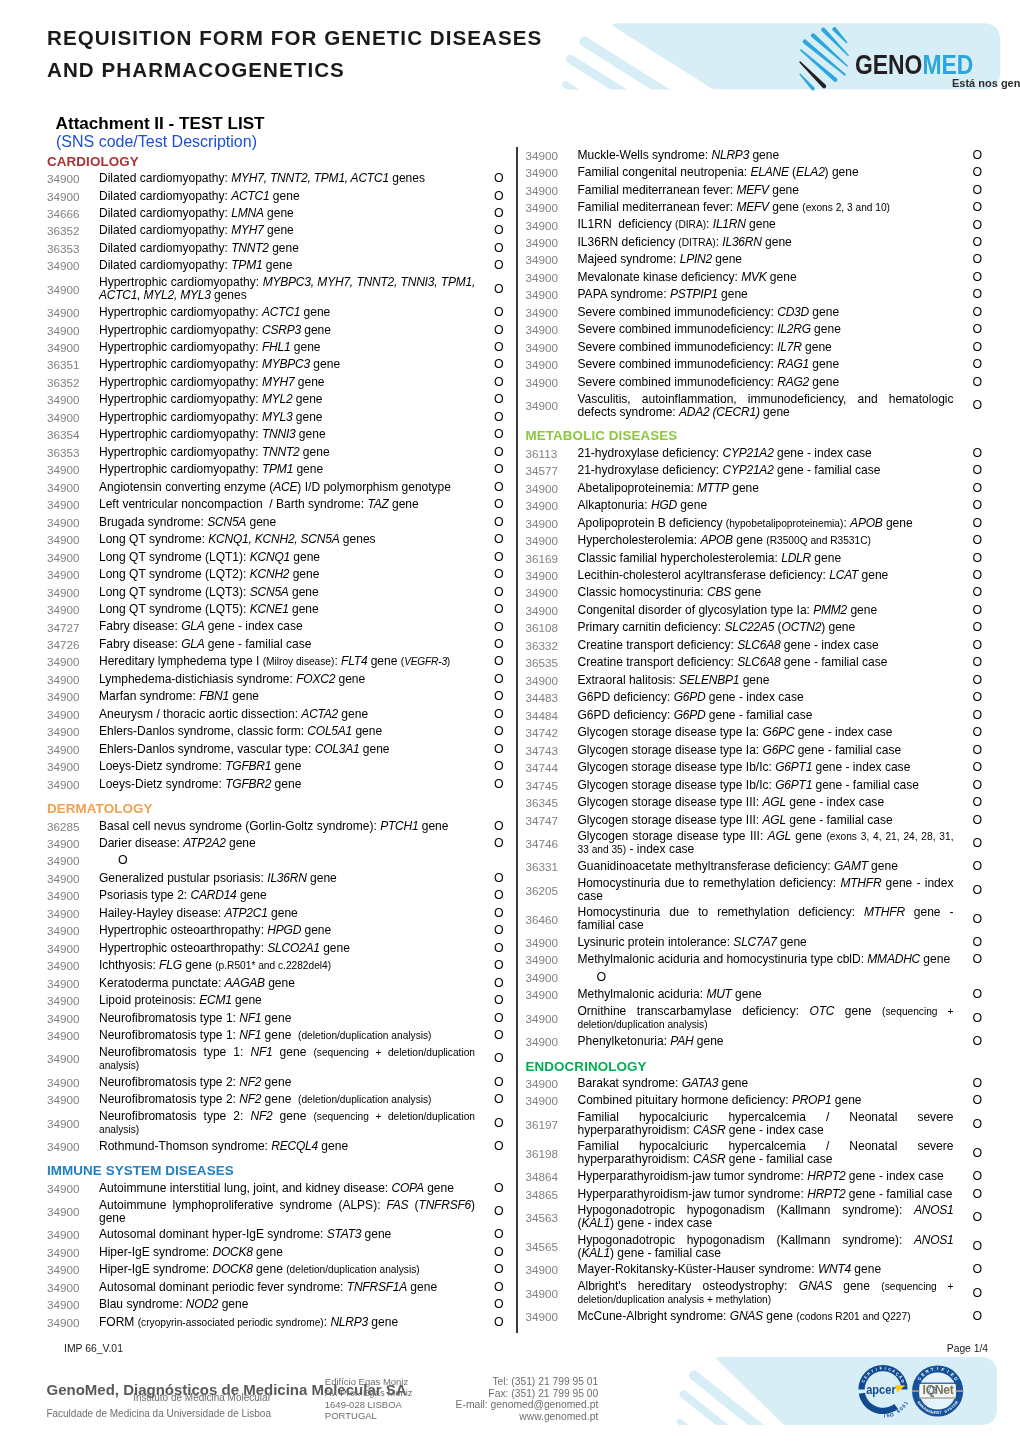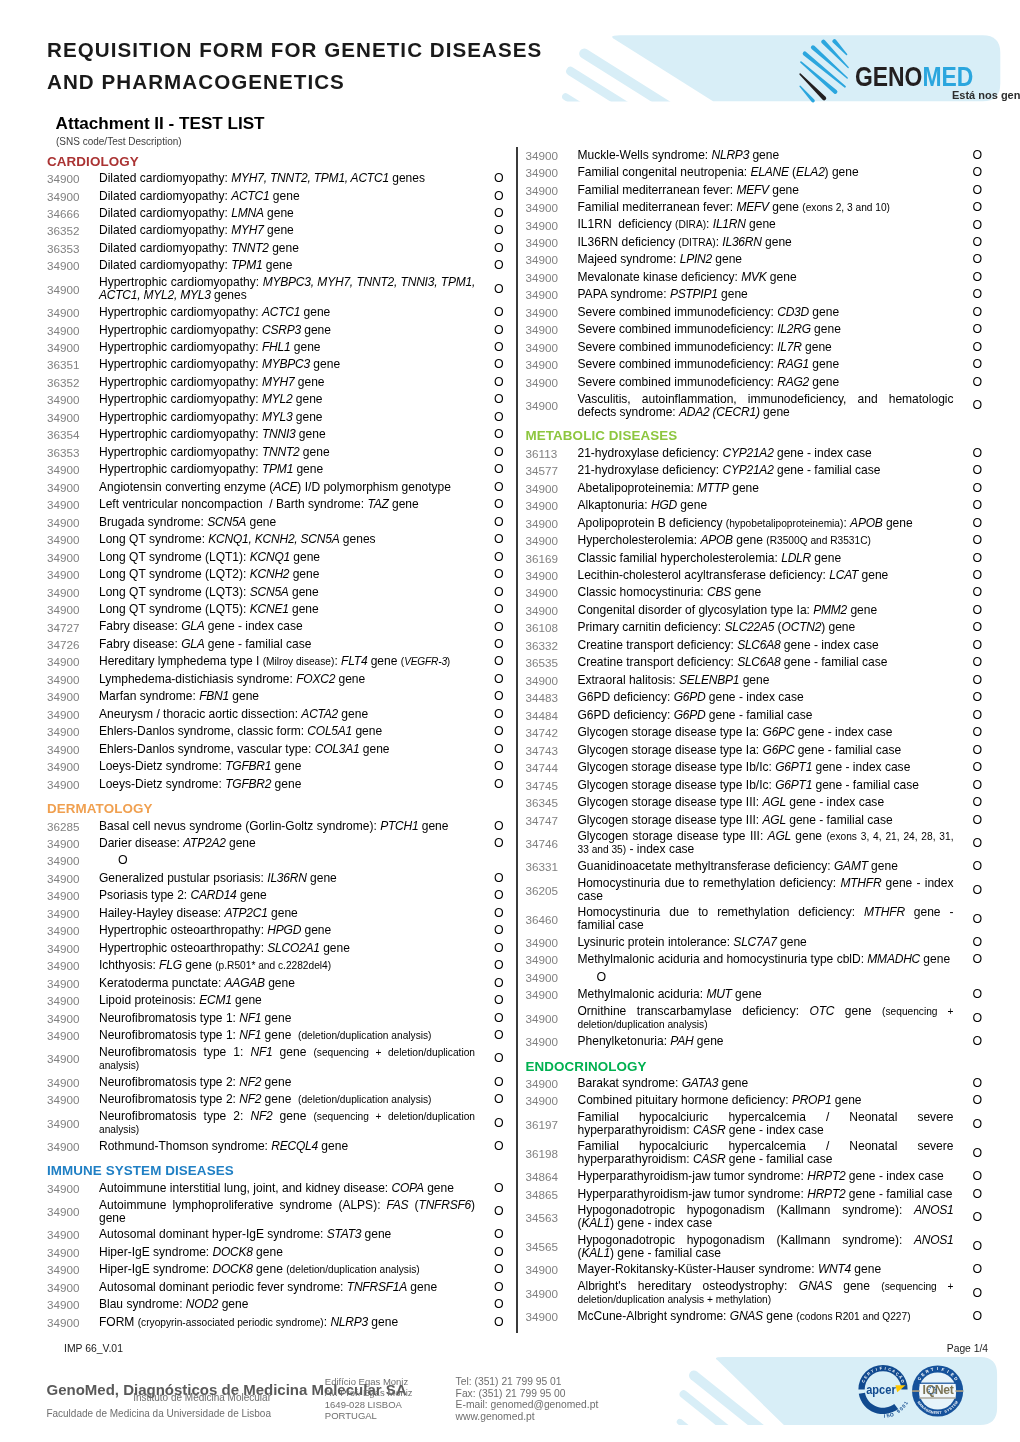--- a/index.html
+++ b/index.html
@@ -1,33 +1,33 @@
 <!DOCTYPE html>
 <html><head>
 <meta charset="utf-8">
 <title>Requisition Form</title>
 <style>
 html,body{margin:0;padding:0;}
 body{width:1020px;height:1442px;background:#ffffff;font-family:"Liberation Sans",sans-serif;color:#000;-webkit-font-smoothing:antialiased;overflow:hidden;position:relative;}
 #page{position:relative;width:1020px;height:1442px;}
 
 
-#header{position:absolute;left:0;top:12px;width:1020px;height:110px;}
+#header{position:absolute;left:0;top:0;width:1020px;height:110px;}
 .hdr-title{position:absolute;left:47px;top:21.6px;width:600px;font-size:20.6px;font-weight:bold;line-height:32.7px;letter-spacing:1.05px;color:#1a1a1a;white-space:nowrap;}
 .hdr-deco{position:absolute;left:540px;top:10px;width:480px;height:100px;overflow:hidden;}
 .logo-wrap{position:absolute;left:798px;top:27px;width:200px;height:64px;text-align:right;}
 .logo-text{position:absolute;left:57px;top:24.3px;font-size:22.9px;font-weight:bold;line-height:23px;transform:scaleY(1.214);transform-origin:left top;white-space:nowrap;}
 .logo-g{color:#231f20;}
 .logo-m{color:#2ba6de;}
 .logo-tag{position:absolute;left:122px;top:49.6px;font-size:11px;font-weight:bold;color:#2d2d2d;white-space:nowrap;padding-left:32px;}
 
 
 #att{position:absolute;left:0;top:0;}
 .att-title{position:absolute;left:55.6px;top:116.4px;font-size:17.1px;font-weight:bold;line-height:16px;color:#000;white-space:nowrap;}
-.att-sub{position:absolute;left:56.0px;top:135.5px;font-size:10px;line-height:12px;color:#404040;white-space:nowrap;}
+.att-sub{position:absolute;left:56.0px;top:135.5px;font-size:16px;line-height:12px;color:#1d4ed8;white-space:nowrap;}
 
 
 #cols{position:absolute;left:0;top:145.5px;width:1020px;}
 .col{position:absolute;top:0;}
 .col-left{left:47px;width:455px;}
 .col-right{left:525.5px;width:455px;top:0.9px;}
 .vline{position:absolute;left:516.2px;top:147.2px;width:1.6px;height:1186.3px;background:#3b3b3b;}
 
 .row{position:relative;display:flex;align-items:center;min-height:17.48px;}
 .code{flex:0 0 52px;font-size:11.7px;color:#808080;line-height:13px;}
@@ -38,21 +38,21 @@
 .circ{flex:1 1 auto;font-size:12.4px;line-height:13px;color:#000;text-align:left;padding-left:19px;}
 .heading{font-size:13.4px;font-weight:bold;letter-spacing:0.1px;line-height:16px;padding-top:8.35px;}
 
 
 #footer{position:absolute;left:0;top:1340px;width:1020px;height:102px;}
 .doc-ref{position:absolute;left:64px;top:3.1px;font-size:10.4px;line-height:11px;color:#1a1a1a;white-space:nowrap;}
 .page-no{position:absolute;left:946.8px;top:3.1px;font-size:10.3px;line-height:11px;color:#1a1a1a;white-space:nowrap;}
 .f-company{position:absolute;left:46.5px;top:33.7px;font-size:15px;font-weight:bold;line-height:16.1px;color:#595959;white-space:nowrap;margin-top:8px;}
 .f-org{position:absolute;left:46.4px;top:49.8px;font-size:10px;line-height:16.1px;color:#6e6e6e;white-space:nowrap;text-align:right;}
 .f-addr{position:absolute;left:324.8px;top:36.2px;font-size:9.5px;line-height:11.2px;color:#6e6e6e;white-space:nowrap;}
-.f-contact{position:absolute;left:455.6px;top:36.2px;font-size:10.3px;line-height:11.6px;color:#6e6e6e;white-space:nowrap;}
+.f-contact{position:absolute;left:455.6px;top:36.2px;font-size:10.3px;line-height:11.6px;color:#6e6e6e;white-space:nowrap;text-align:right;}
 .f-deco{position:absolute;left:420px;top:1352px;width:600px;height:88px;overflow:hidden;}
 .f-certs{position:absolute;left:856px;top:1362px;width:112px;height:58px;}
 </style>
 </head>
 <body>
 
 <div id="page">
 <div id="header">
   <div class="hdr-deco">
         <svg width="480" height="100" viewBox="0 0 480 100" style="display:block">

